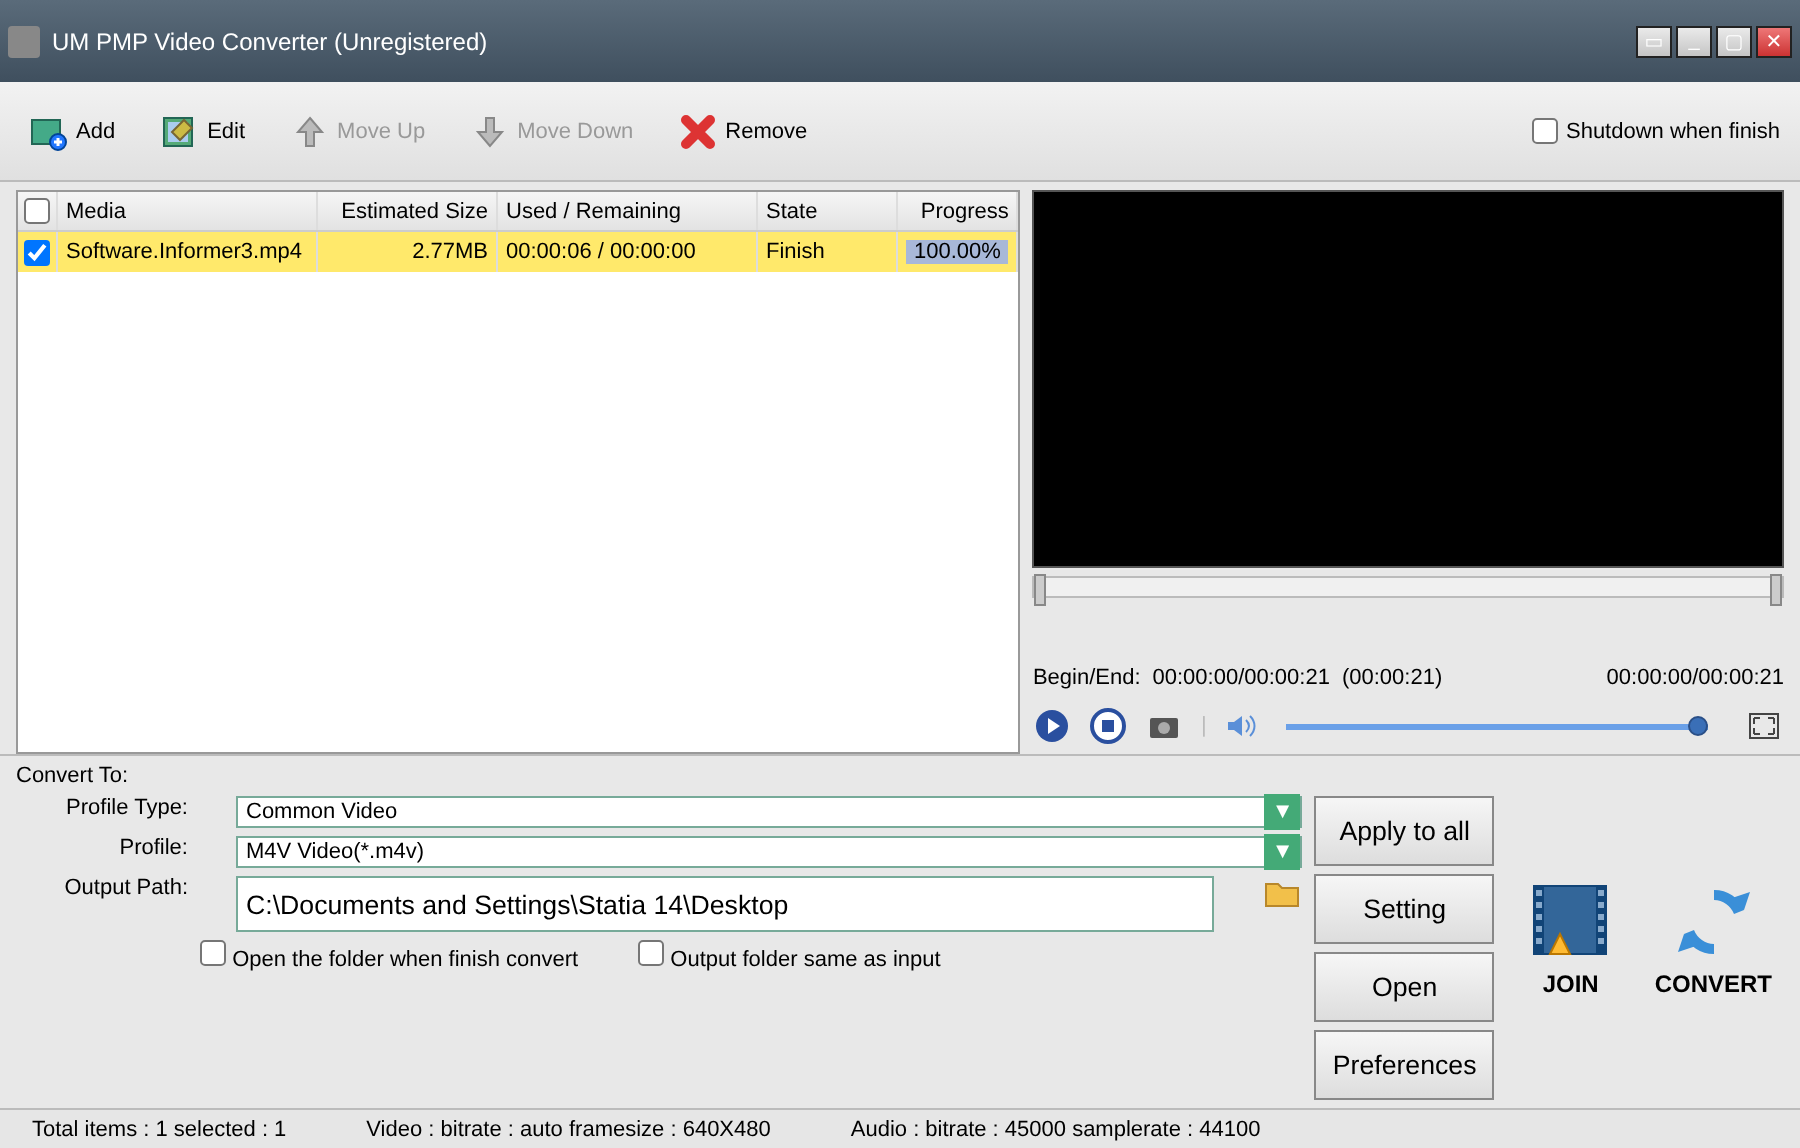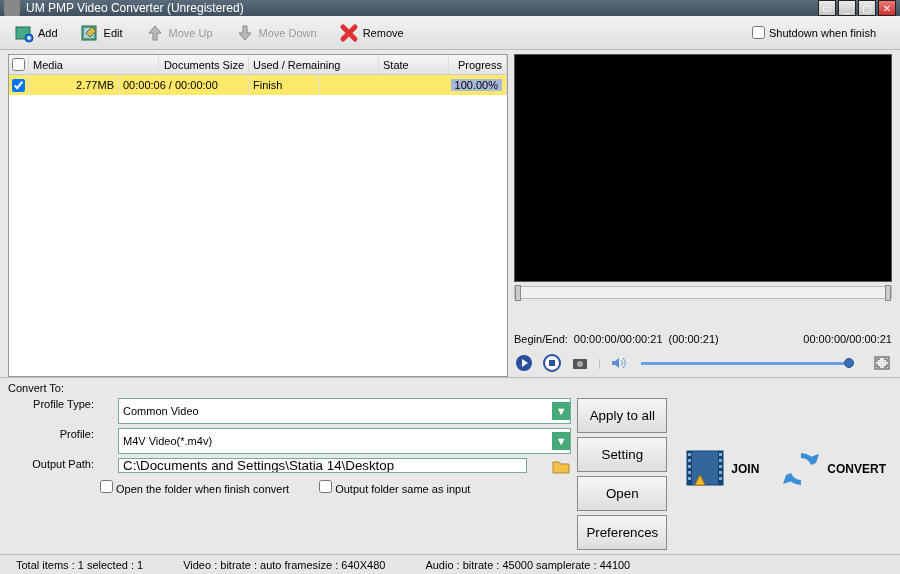--- a/index.html
+++ b/index.html
@@ -1,30 +1,30 @@
 <!DOCTYPE html>
 <html><head>
 <meta charset="utf-8">
 <style>
   * { box-sizing: border-box; margin: 0; padding: 0; }
   body { font-family: Tahoma, Arial, sans-serif; font-size: 11px; background: #e8e8e8; width: 900px; height: 574px; overflow: hidden; display: flex; flex-direction: column; }
   
-  .titlebar { background: linear-gradient(to bottom, #5a6b7a, #3f4f5e); color: #fff; height: 16px; display: flex; align-items: center; padding: 0 4px; }
+  .titlebar { background: linear-gradient(to bottom, #5a6b7a, #3f4f5e); color: #fff; height: 41px; display: flex; align-items: center; padding: 0 4px; }
   .titlebar .app-icon { width: 16px; height: 16px; margin-right: 6px; background: #888; border-radius: 2px; }
   .titlebar .title-text { flex: 1; font-size: 12px; }
   .titlebar .winbtns { display: flex; gap: 2px; }
   .winbtn { width: 18px; height: 16px; border: 1px solid #222; background: linear-gradient(to bottom,#eaeaea,#c5c5c5); display: flex; align-items: center; justify-content: center; font-size: 10px; cursor: pointer; }
   .winbtn.close { background: linear-gradient(to bottom,#e77,#c33); color: #fff; }
   
-  .toolbar { background: linear-gradient(to bottom, #f2f2f2, #e0e0e0); border-bottom: 1px solid #bbb; height: 34px; display: flex; align-items: center; padding: 0 6px; }
+  .toolbar { background: linear-gradient(to bottom, #f2f2f2, #e0e0e0); border-bottom: 1px solid #bbb; height: 50px; display: flex; align-items: center; padding: 0 6px; }
   .tb-btn { display: flex; align-items: center; padding: 2px 8px; margin-right: 6px; cursor: pointer; gap: 4px; }
   .tb-btn.disabled { color: #999; }
   .tb-icon { width: 20px; height: 20px; display: inline-flex; align-items: center; justify-content: center; }
   .tb-spacer { flex: 1; }
-  .chk-right { display: flex; align-items: center; gap: 4px; margin-right: 18px; }
+  .chk-right { display: flex; align-items: center; gap: 4px; margin-right: 4px; }
   
   .main-row { display: flex; flex: 1; padding: 4px 8px 0 8px; gap: 6px; overflow: hidden; }
   
   .left-pane { flex: 1; display: flex; flex-direction: column; }
   .list { border: 1px solid #999; background: #fff; flex: 1; overflow: hidden; }
   .list-hdr { display: flex; background: linear-gradient(to bottom,#f6f6f6,#e3e3e3); border-bottom: 1px solid #ccc; height: 20px; align-items: center; }
   .list-hdr > div, .list-row > div { padding: 0 4px; border-right: 1px solid #ddd; height: 100%; display: flex; align-items: center; }
   .col-chk { width: 20px; justify-content: center; }
   .col-media { width: 130px; }
   .col-size { width: 90px; justify-content: flex-end; }
@@ -41,29 +41,29 @@
   .begin-end { display: flex; align-items: center; padding: 6px 0 4px 0; font-size: 11px; margin-top: 28px; }
   .player-ctrls { display: flex; align-items: center; gap: 8px; padding: 4px 0; }
   .pbtn { width: 20px; height: 20px; display:flex; align-items:center; justify-content:center; cursor:pointer; }
   .vol-track { flex:1; height:3px; background:#6aa0e8; position:relative; margin: 0 10px 0 4px; }
   .vol-thumb { position:absolute; right:0; top:-4px; width:10px; height:10px; border-radius:50%; background:#3a6fb7; border:1px solid #2a4f87; }
   
   .bottom { border-top: 1px solid #bbb; background: #e8e8e8; padding: 4px 8px; display:flex; gap: 8px; }
   .convert-panel { flex:1; display:flex; flex-direction:column; gap:4px; }
   .field-row { display:flex; gap:24px; }
   .field-row label { width: 86px; text-align: right; }
-  .field-row input[type=text] { flex:1; border:1px solid #7a9; height:15px; padding:0 4px; background:#fff; }
-  .dd { flex:1; display:flex; border:1px solid #7a9; height:26px; background:#fff; align-items:center; }
+  .field-row input[type=text] { flex:1; border:1px solid #7a9; height:28px; padding:0 4px; background:#fff; }
+  .dd { flex:1; display:flex; border:1px solid #7a9; height:16px; background:#fff; align-items:center; }
   .dd span { flex:1; padding:0 4px; }
   .dd .arrow { width:18px; height:18px; background:#4a7; display:flex; align-items:center; justify-content:center; color:#fff; }
   .side-btn-col { display:flex; flex-direction:column; gap:4px; }
   .side-btn { width:90px; height:35px; border:1px solid #888; background:linear-gradient(to bottom,#f6f6f6,#ddd); cursor:pointer; }
   .chk-row { display:flex; gap:30px; padding-left:92px; align-items:center; }
   .action-btns { display:flex; gap:18px; align-items:center; padding: 6px 6px 0 6px; }
-  .big-btn { display:flex; align-items:center; gap:2px; cursor:pointer; }
+  .big-btn { display:flex; flex-direction:column; align-items:center; gap:2px; cursor:pointer; }
   .big-btn .big-label { font-weight:bold; font-size:12px; }
   .folder-icon { width:20px; height:18px; display:flex; align-items:center; justify-content:center; }
   
   .statusbar { border-top:1px solid #bbb; height:20px; display:flex; align-items:center; padding:0 16px; gap:40px; background:#e6e6e6; }
 </style>
 </head>
 <body>
 
 <div class="titlebar">
   <div class="app-icon"></div>
@@ -129,29 +129,30 @@
 </div>
 
 <div class="main-row">
   <div class="left-pane">
     <div class="list">
       <div class="list-hdr">
         <div class="col-chk">
             <input type="checkbox" style="">
           </div>
         <div class="col-media">Media</div>
-        <div class="col-size">Documents Size</div>
+        <div class="col-size">Estimated Size</div>
         <div class="col-used">Used / Remaining</div>
         <div class="col-state">State</div>
         <div class="col-prog">Progress</div>
       </div>
       <div class="list-row">
         <div class="col-chk">
             <input type="checkbox" checked="" style="">
           </div>
+        <div class="col-media">Software.Informer3.mp4</div>
         <div class="col-size">2.77MB</div>
         <div class="col-used">00:00:06 / 00:00:00</div>
         <div class="col-state">Finish</div>
         <div class="col-prog">
             <span class="prog-cell">100.00%</span>
           </div>
       </div>
     </div>
   </div>
 

